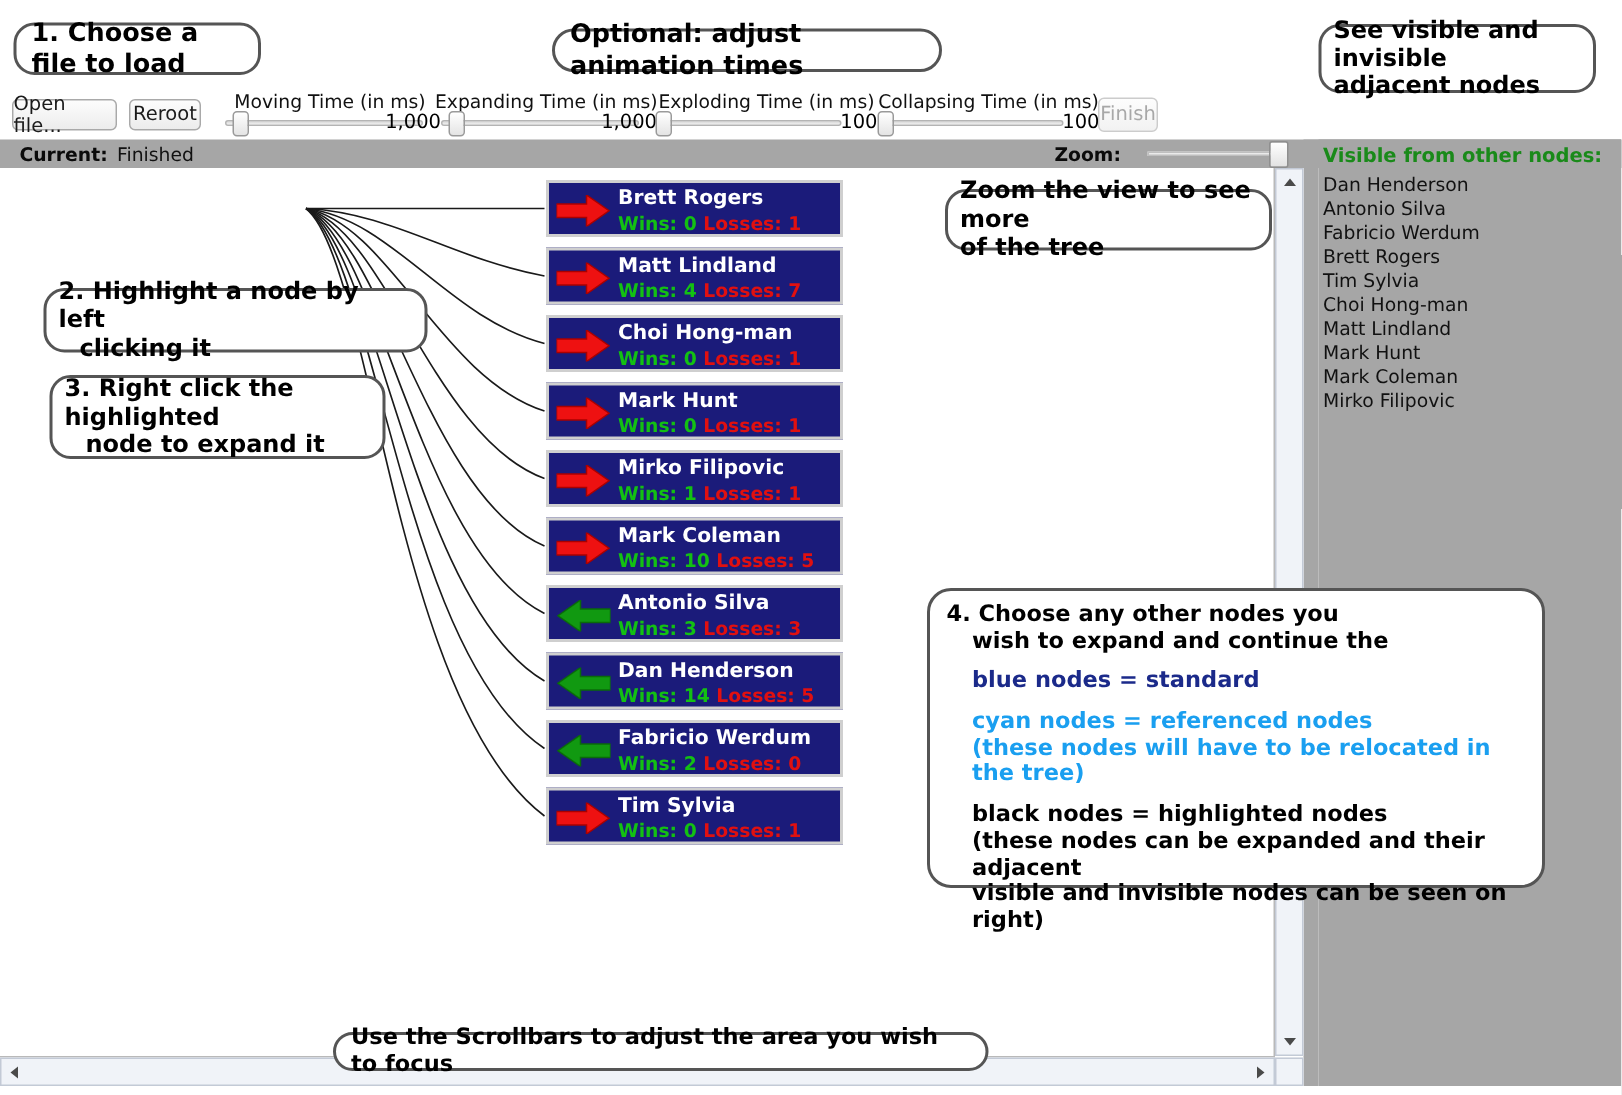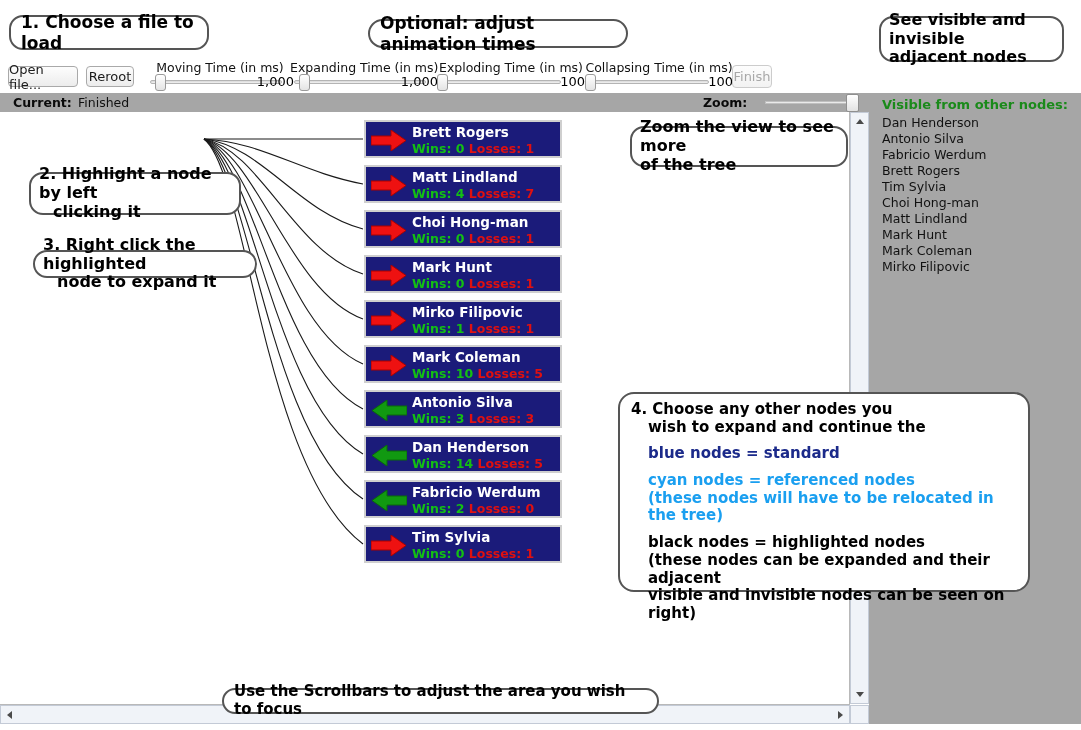--- a/index.html
+++ b/index.html
@@ -24,49 +24,49 @@
     font-weight: bold;
     color: #000000;
     line-height: 1.18;
     box-sizing: border-box;
     z-index: 40;
     padding: 4px 10px;
   }
 
   #callout-choose-file {
     left: 9px; top: 15px;
-    width: 200px; height: 35px;
+    width: 165px; height: 35px;
     font-size: 17px;
     display: flex; align-items: center; justify-content: flex-end;
   }
   #callout-animation-times {
     left: 368px; top: 19px;
     width: 260px; height: 29px;
     font-size: 17px;
     display: flex; align-items: center; justify-content: center;
     border-radius: 15px;
   }
   #callout-adjacent-nodes {
     left: 879px; top: 16px;
     width: 185px; height: 46px;
     font-size: 16px;
     display: flex; align-items: center;
     padding: 0 8px;
   }
   #callout-highlight {
-    left: 29px; top: 172px;
-    width: 212px; height: 43px;
+    left: 29px; top: 192px;
+    width: 256px; height: 43px;
     font-size: 16px;
     display: flex; align-items: center;
     padding: 0 8px;
   }
   #callout-highlight .l2 { padding-left: 14px; }
   #callout-rightclick {
     left: 33px; top: 250px;
-    width: 224px; height: 28px;
+    width: 224px; height: 56px;
     font-size: 16px;
     display: flex; align-items: center;
     padding: 0 8px;
   }
   #callout-rightclick .l2 { padding-left: 14px; }
   #callout-zoomview {
     left: 630px; top: 126px;
     width: 218px; height: 41px;
     font-size: 16px;
     display: flex; align-items: center;

